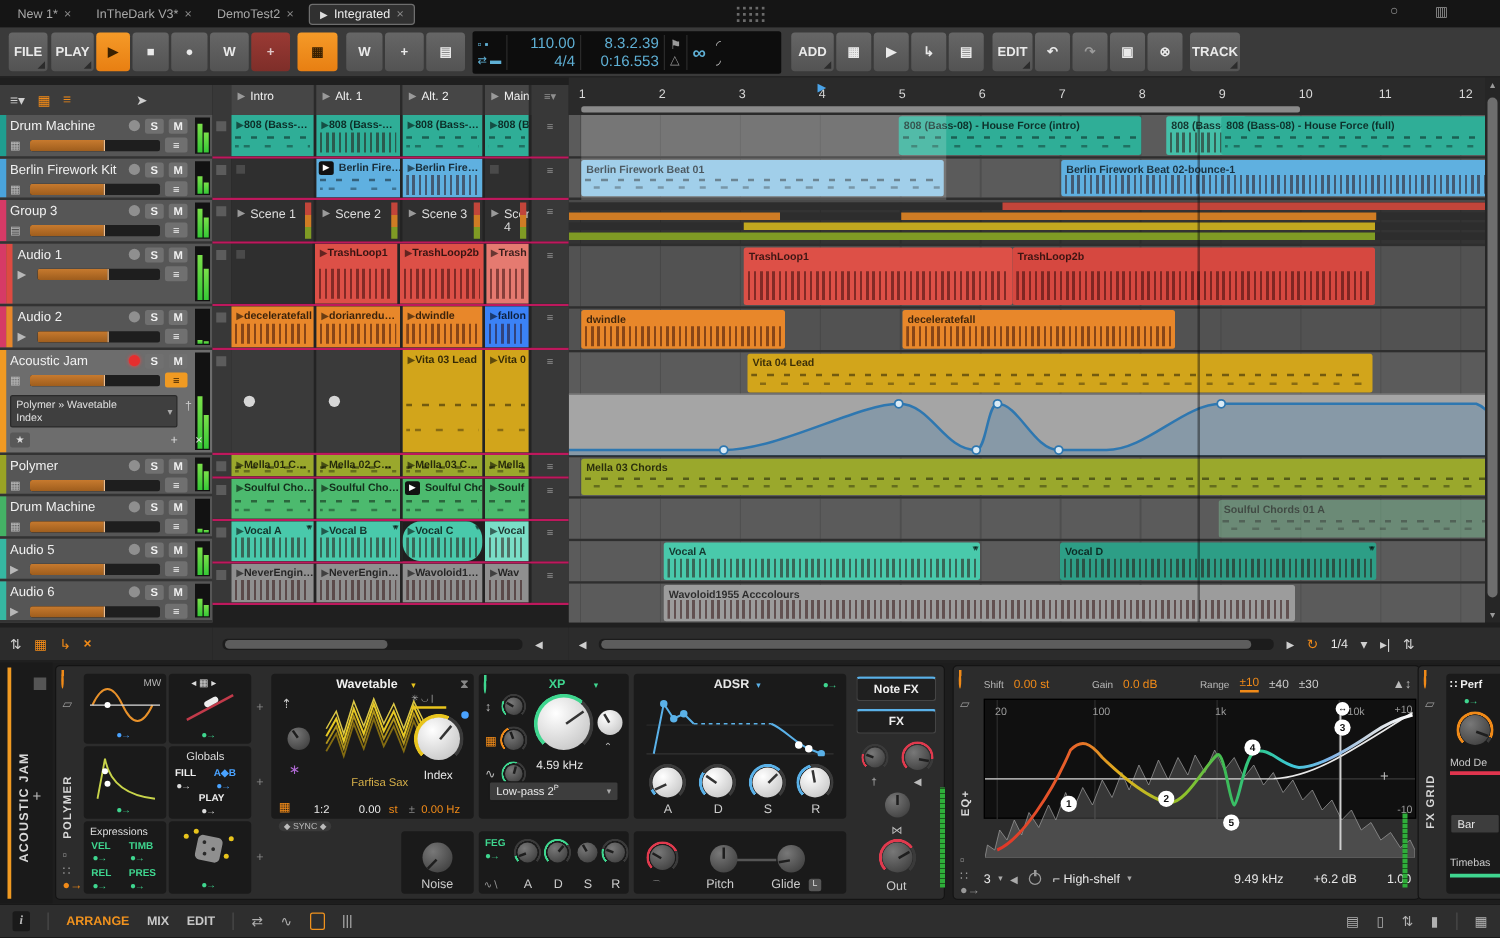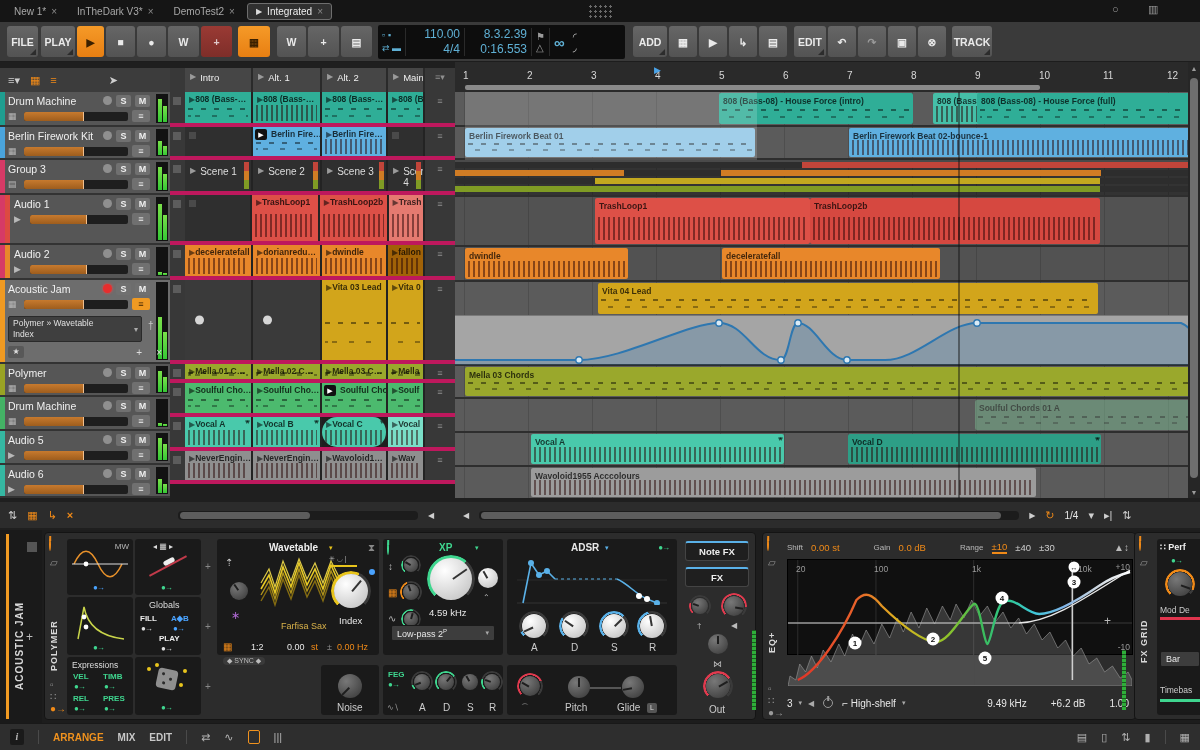--- a/index.html
+++ b/index.html
@@ -58,21 +58,21 @@
   .chc{position:absolute;right:3px;top:7px;color:#aaa;font-size:8px}
   .pin{position:absolute;left:148px;top:40px;color:#c8c8c8;font-size:10px}
   .starrow{position:absolute;left:8px;top:66px;right:8px;display:flex;gap:6px;align-items:center}
   .stb{width:16px;height:12px;background:#585858;border-radius:2px;color:#ddd;font-size:8px;text-align:center;line-height:12px}
   .spl{margin-left:auto;color:#ddd;font-size:10px}
   .spl+.spl{margin-left:8px}
   
   #lhead,#launcher{position:absolute;left:170px;width:285px}
   #lhead{top:6px;height:24px;display:flex}
   #launcher{top:30px;height:406px}
-  .lrow{display:flex;border-bottom:4px solid #be185d}
+  .lrow{display:flex;border-bottom:2px solid #be185d}
   .lgut{width:15px;position:relative;background:#383838;flex:none}
   .gsq{position:absolute;left:3px;top:5px;width:8px;height:8px;background:#5c5c5c}
   .lgutr{width:30px;flex:none;background:#383838;color:#8f8f8f;font-size:9px;text-align:center;padding-top:4px}
   .scell{position:relative;background:#464646;border-right:2px solid #2a2a2a;display:flex;align-items:flex-start;gap:4px;padding:4px 0 0 5px;overflow:hidden}
   .scell .slab{font-size:9.5px;color:#f0f0f0;white-space:nowrap}
   .cplay{color:#9a9a9a;font-size:8px}
   .cplay.dark{color:rgba(0,0,0,.55)}
   .lcell{position:relative;background:#2f2f2f;border-right:2px solid #232323;overflow:hidden}
   .lcell.selc{background:#3a3a3a}
   .esq{position:absolute;left:4px;top:5px;width:7px;height:7px;background:#4a4a4a}
@@ -584,21 +584,21 @@
           <div class="lcell" style="width: 68px;">
             <div class="lclip tex-wave" style="background: rgb(232, 135, 42);"><span class="cplay dark">▶</span><span class="clab">deceleratefall</span></div>
           </div>
           <div class="lcell" style="width: 69px; padding-left: 24px;">
             <div class="lclip tex-wave" style="background: rgb(232, 135, 42);"><span class="cplay dark">▶</span><span class="clab">dorianredu…</span></div>
           </div>
           <div class="lcell" style="width: 66px;">
             <div class="lclip tex-wave" style="background: rgb(232, 135, 42);"><span class="cplay dark">▶</span><span class="clab">dwindle</span></div>
           </div>
           <div class="lcell" style="width: 37px;">
-            <div class="lclip tex-wave" style="background: #a16207;"><span class="cplay dark">▶</span><span class="clab">fallon</span></div>
+            <div class="lclip tex-wave" style="background: #3b82f6;"><span class="cplay dark">▶</span><span class="clab">fallon</span></div>
           </div>
           <div class="lgutr">≡</div>
         </div>
         <div class="lrow" style="height: 84px;">
           <div class="lgut">
             <i class="gsq"></i>
           </div>
           <div class="lcell selc" style="width: 68px;">
             <i class="stopdot"></i>
           </div>

